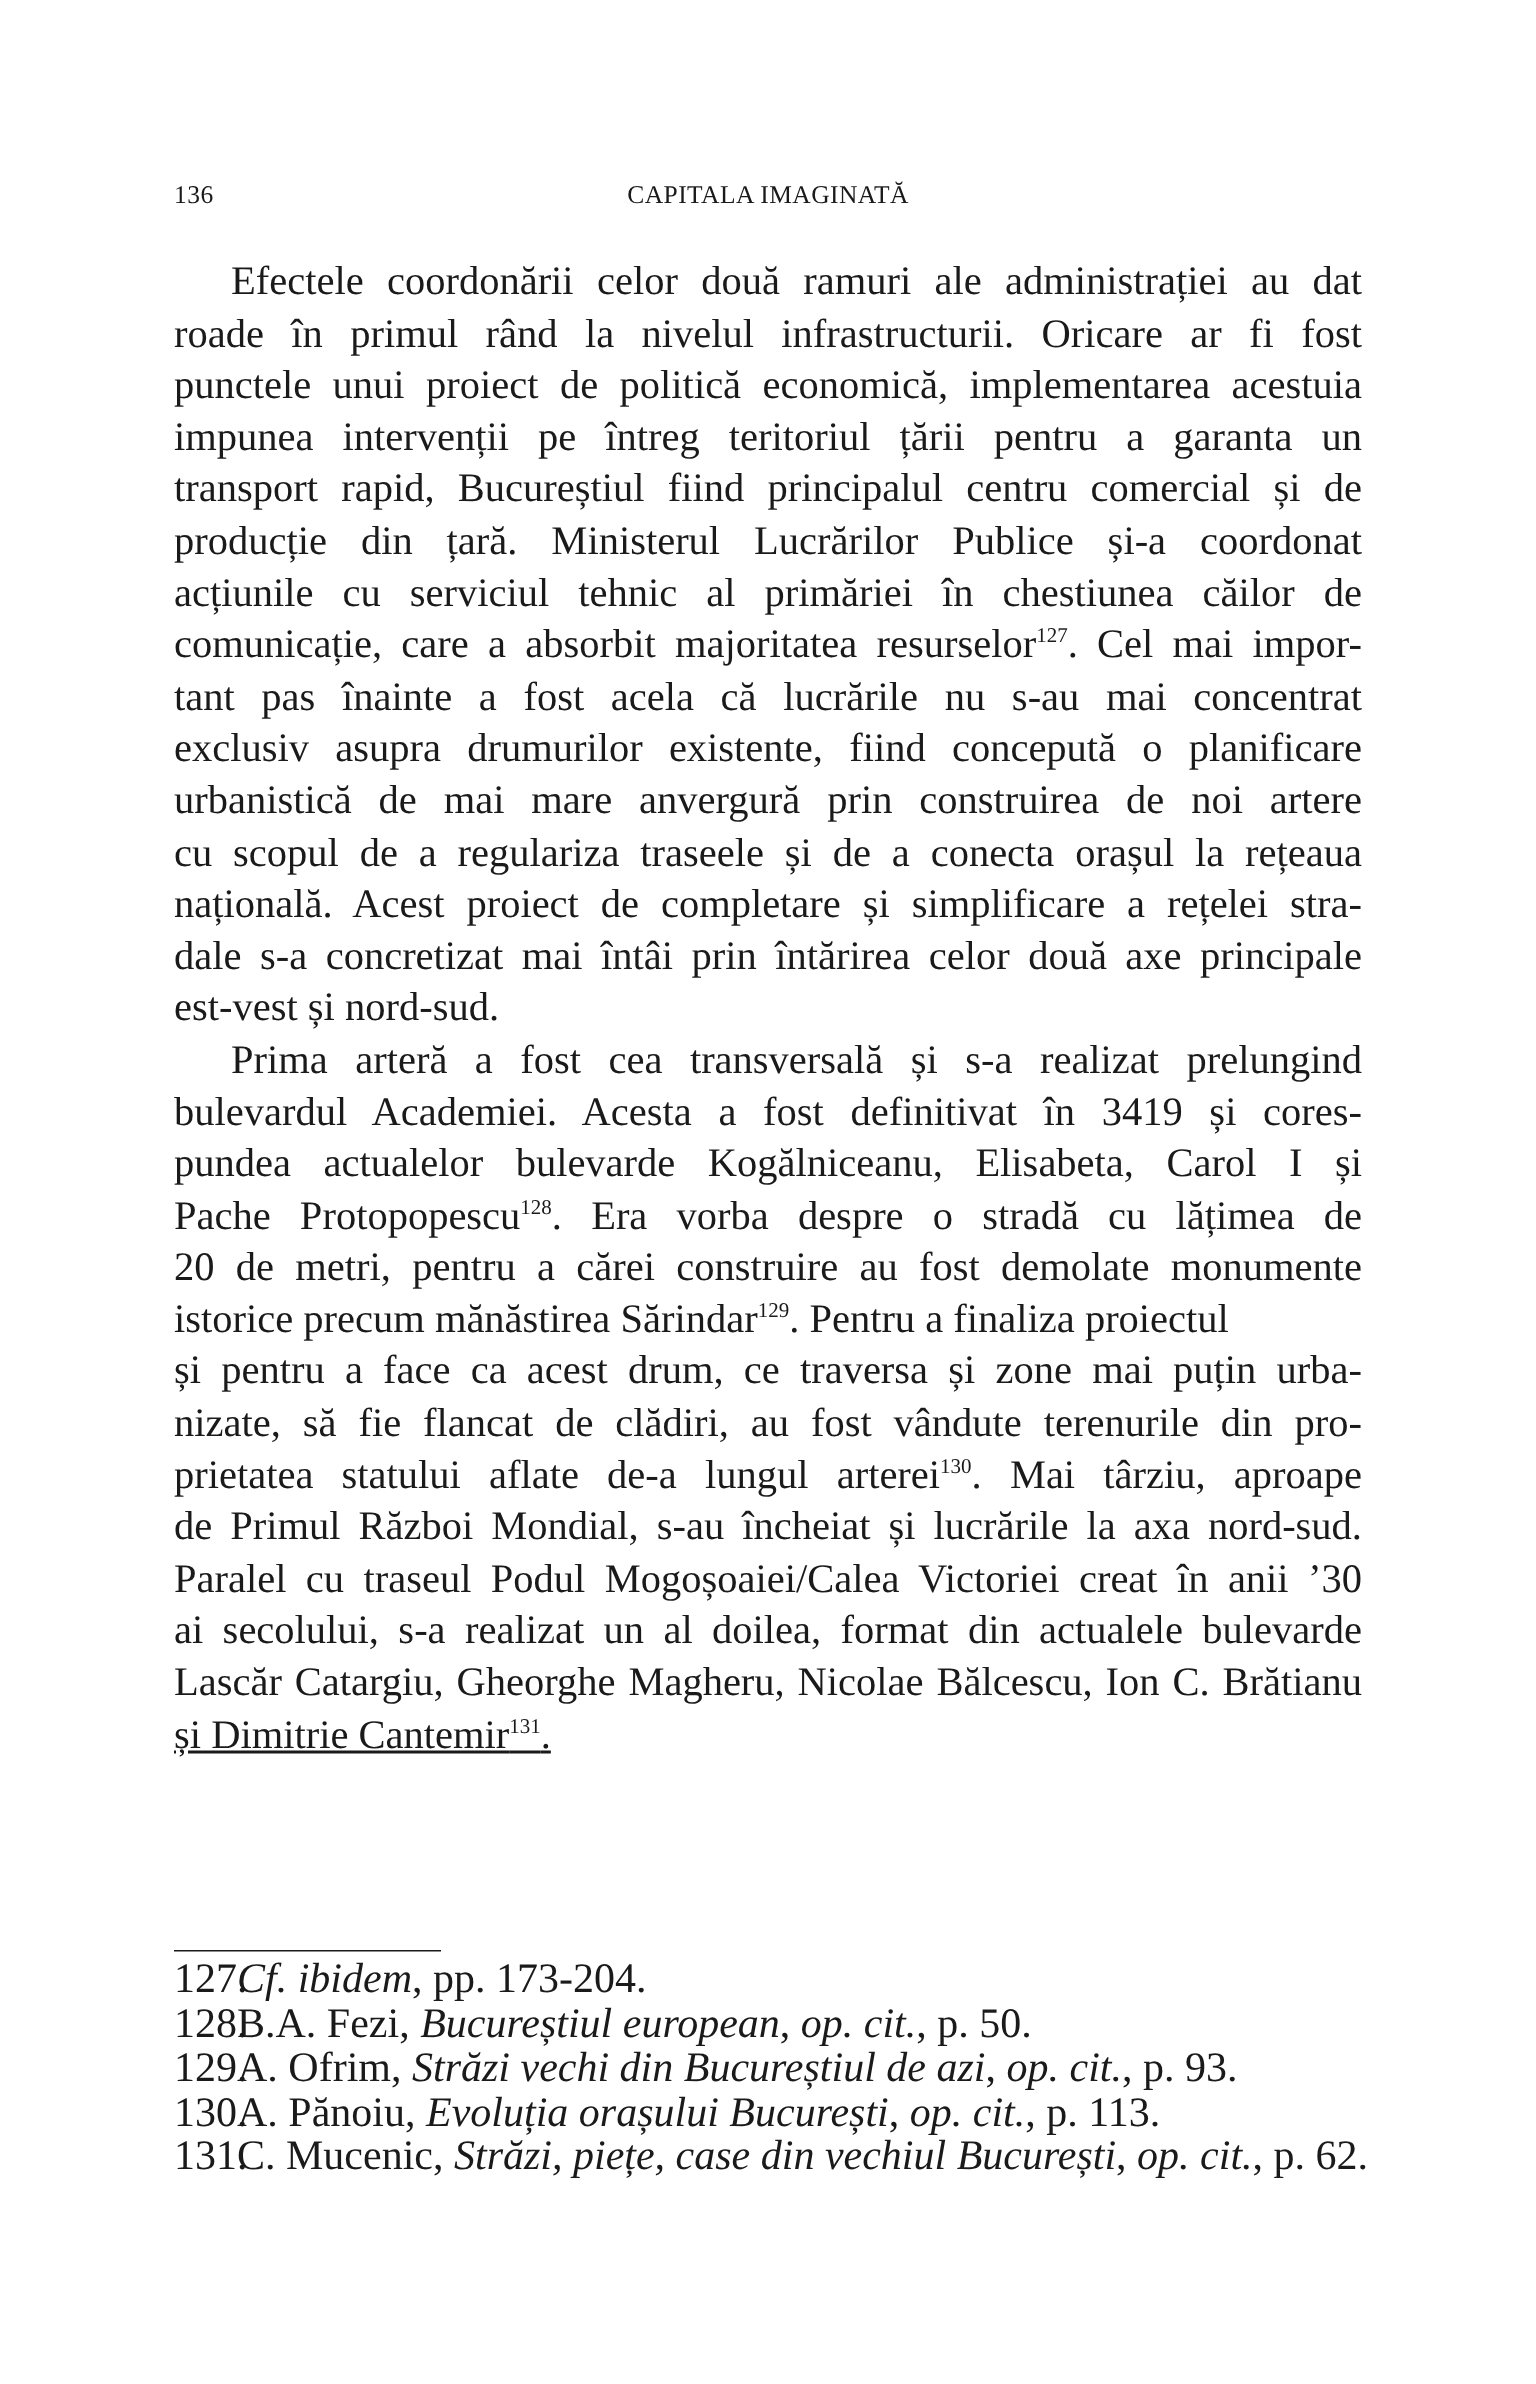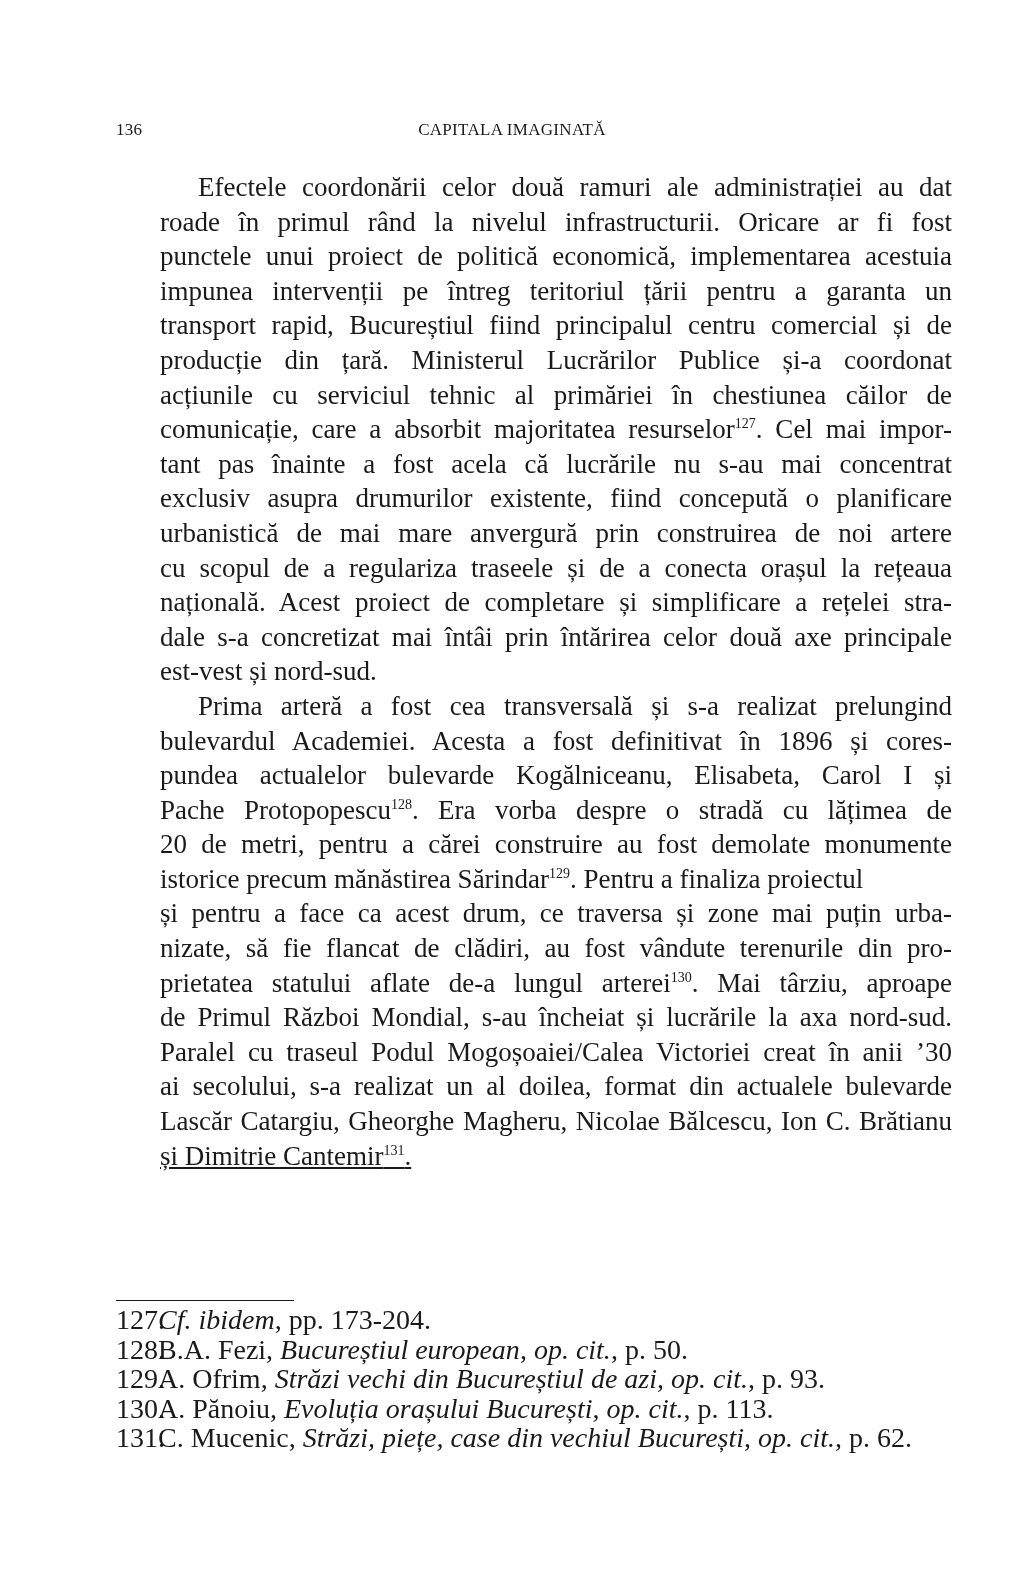--- a/index.html
+++ b/index.html
@@ -2,21 +2,21 @@
 <html><head>
 <meta charset="utf-8">
 <style>
   html, body { margin: 0; padding: 0; background: #ffffff; }
   body { width: 1024px; height: 1589px; position: relative; overflow: hidden;
          font-family: "Liberation Serif", "DejaVu Serif", serif; color: #1a1a1a; }
   .header { position: absolute; top: 120px; left: 116px; width: 792px; height: 24px;
             font-size: 17px; letter-spacing: 0.3px; }
   .page-num { position: absolute; left: 0; top: 0; }
   .running-title { position: absolute; left: 0; right: 0; text-align: center; top: 0; font-family: Liberation Serif, serif; }
-  .body { position: absolute; top: 170px; left: 116px; width: 792px; margin-left: 44px; }
+  .body { position: absolute; top: 170px; left: 116px; width: 792px; }
   .line { font-size: 27px; line-height: 34.6px; height: 34.6px; white-space: nowrap;
           text-align: justify; text-align-last: justify; transform-origin: left; }
   .line.last { text-align-last: left; }
   .line.indent { padding-left: 38px; }
   sup { font-size: 14px; line-height: 0; vertical-align: 10px; }
   .rule { position: absolute; top: 1300px; left: 116px; width: 178px; height: 0;
           border-top: 1.6px solid #1a1a1a; }
   .notes { position: absolute; top: 1305px; left: 116px; width: 792px; }
   .note { font-size: 28px; line-height: 29.6px; height: 29.6px; white-space: nowrap; }
   .note .num { display: inline-block; width: 42px; }
@@ -43,21 +43,21 @@
       <div class="line"><span style="white-space: nowrap; word-spacing: 0px;">tant pas înainte a fost acela că lucrările nu s-au mai concentrat</span></div>
       <div class="line"><span style="white-space: nowrap; word-spacing: 0px;">exclusiv asupra drumurilor existente, fiind concepută o planificare</span></div>
       <div class="line"><span style="white-space: nowrap; word-spacing: 0px;">urbanistică de mai mare anvergură prin construirea de noi artere</span></div>
       <div class="line"><span style="white-space: nowrap; word-spacing: 0px;">cu scopul de a regulariza traseele și de a conecta orașul la rețeaua</span></div>
       <div class="line"><span style="white-space: nowrap; word-spacing: 0px;">națională. Acest proiect de completare și simplificare a rețelei stra-</span></div>
       <div class="line"><span style="white-space: nowrap; word-spacing: 0px;">dale s-a concretizat mai întâi prin întărirea celor două axe principale</span></div>
       <div class="line last" style="white-space: nowrap;">est-vest și nord-sud.</div>
     </div>
     <div>
       <div class="line indent"><span style="white-space: nowrap; word-spacing: 0px;">Prima arteră a fost cea transversală și s-a realizat prelungind</span></div>
-      <div class="line"><span style="white-space: nowrap; word-spacing: 0px;">bulevardul Academiei. Acesta a fost definitivat în 1896 și cores-</span></div>
+      <div class="line"><span style="white-space: nowrap; word-spacing: 0px;">bulevardul Academiei. Acesta a fost definitivat în 3419 și cores-</span></div>
       <div class="line"><span style="white-space: nowrap; word-spacing: 0px;">pundea actualelor bulevarde Kogălniceanu, Elisabeta, Carol I și</span></div>
       <div class="line"><span style="white-space: nowrap; word-spacing: 0px;">Pache Protopopescu<sup>128</sup>. Era vorba despre o stradă cu lățimea de</span></div>
       <div class="line"><span style="white-space: nowrap; word-spacing: 0px;">20 de metri, pentru a cărei construire au fost demolate monumente</span></div>
       <div class="line"><span style="white-space: nowrap; display: inline-block; transform-origin: left center; transform: scaleX(0.99998);">istorice precum mănăstirea Sărindar<sup>129</sup>. Pentru a finaliza proiectul</span></div>
       <div class="line"><span style="white-space: nowrap; word-spacing: 0px;">și pentru a face ca acest drum, ce traversa și zone mai puțin urba-</span></div>
       <div class="line"><span style="white-space: nowrap; word-spacing: 0px;">nizate, să fie flancat de clădiri, au fost vândute terenurile din pro-</span></div>
       <div class="line"><span style="white-space: nowrap; word-spacing: 0.00195312px;">prietatea statului aflate de-a lungul arterei<sup>130</sup>. Mai târziu, aproape</span></div>
       <div class="line"><span style="white-space: nowrap; word-spacing: 0px;">de Primul Război Mondial, s-au încheiat și lucrările la axa nord-sud.</span></div>
       <div class="line"><span style="white-space: nowrap; word-spacing: 0px;">Paralel cu traseul Podul Mogoșoaiei/Calea Victoriei creat în anii ’30</span></div>
       <div class="line"><span style="white-space: nowrap; word-spacing: 0px;">ai secolului, s-a realizat un al doilea, format din actualele bulevarde</span></div>

